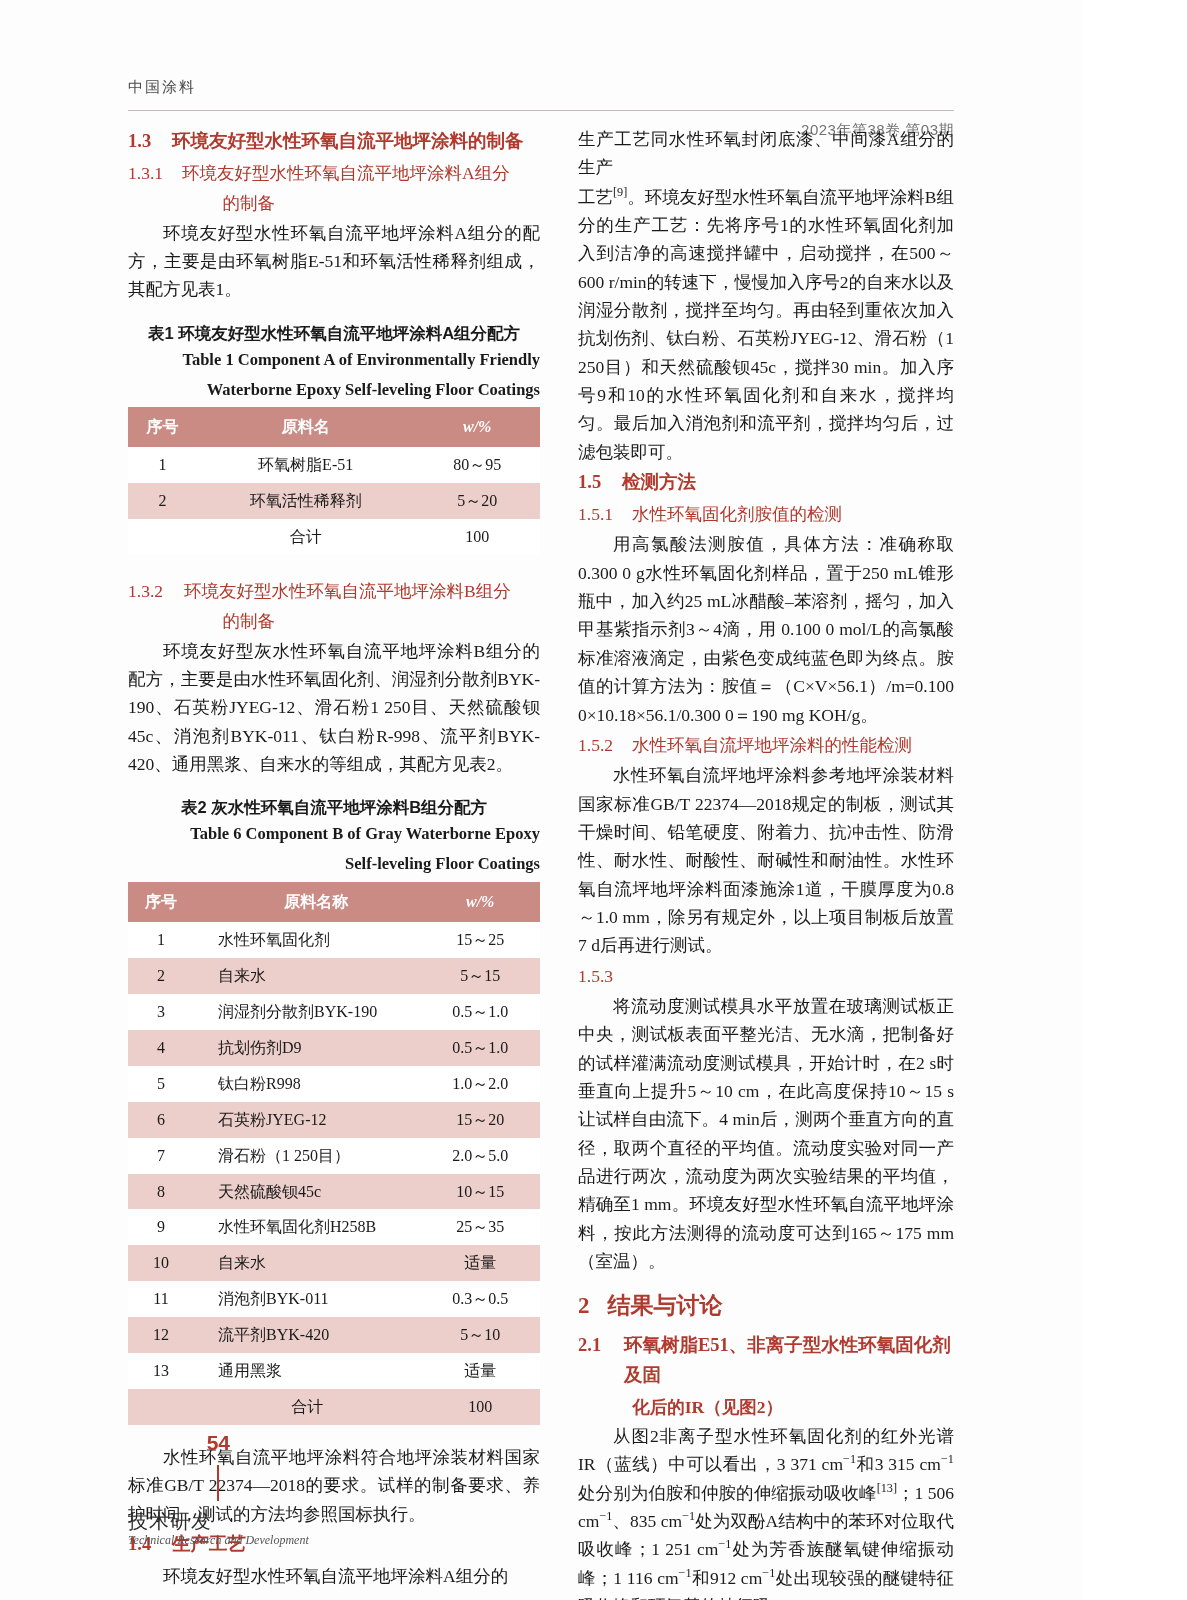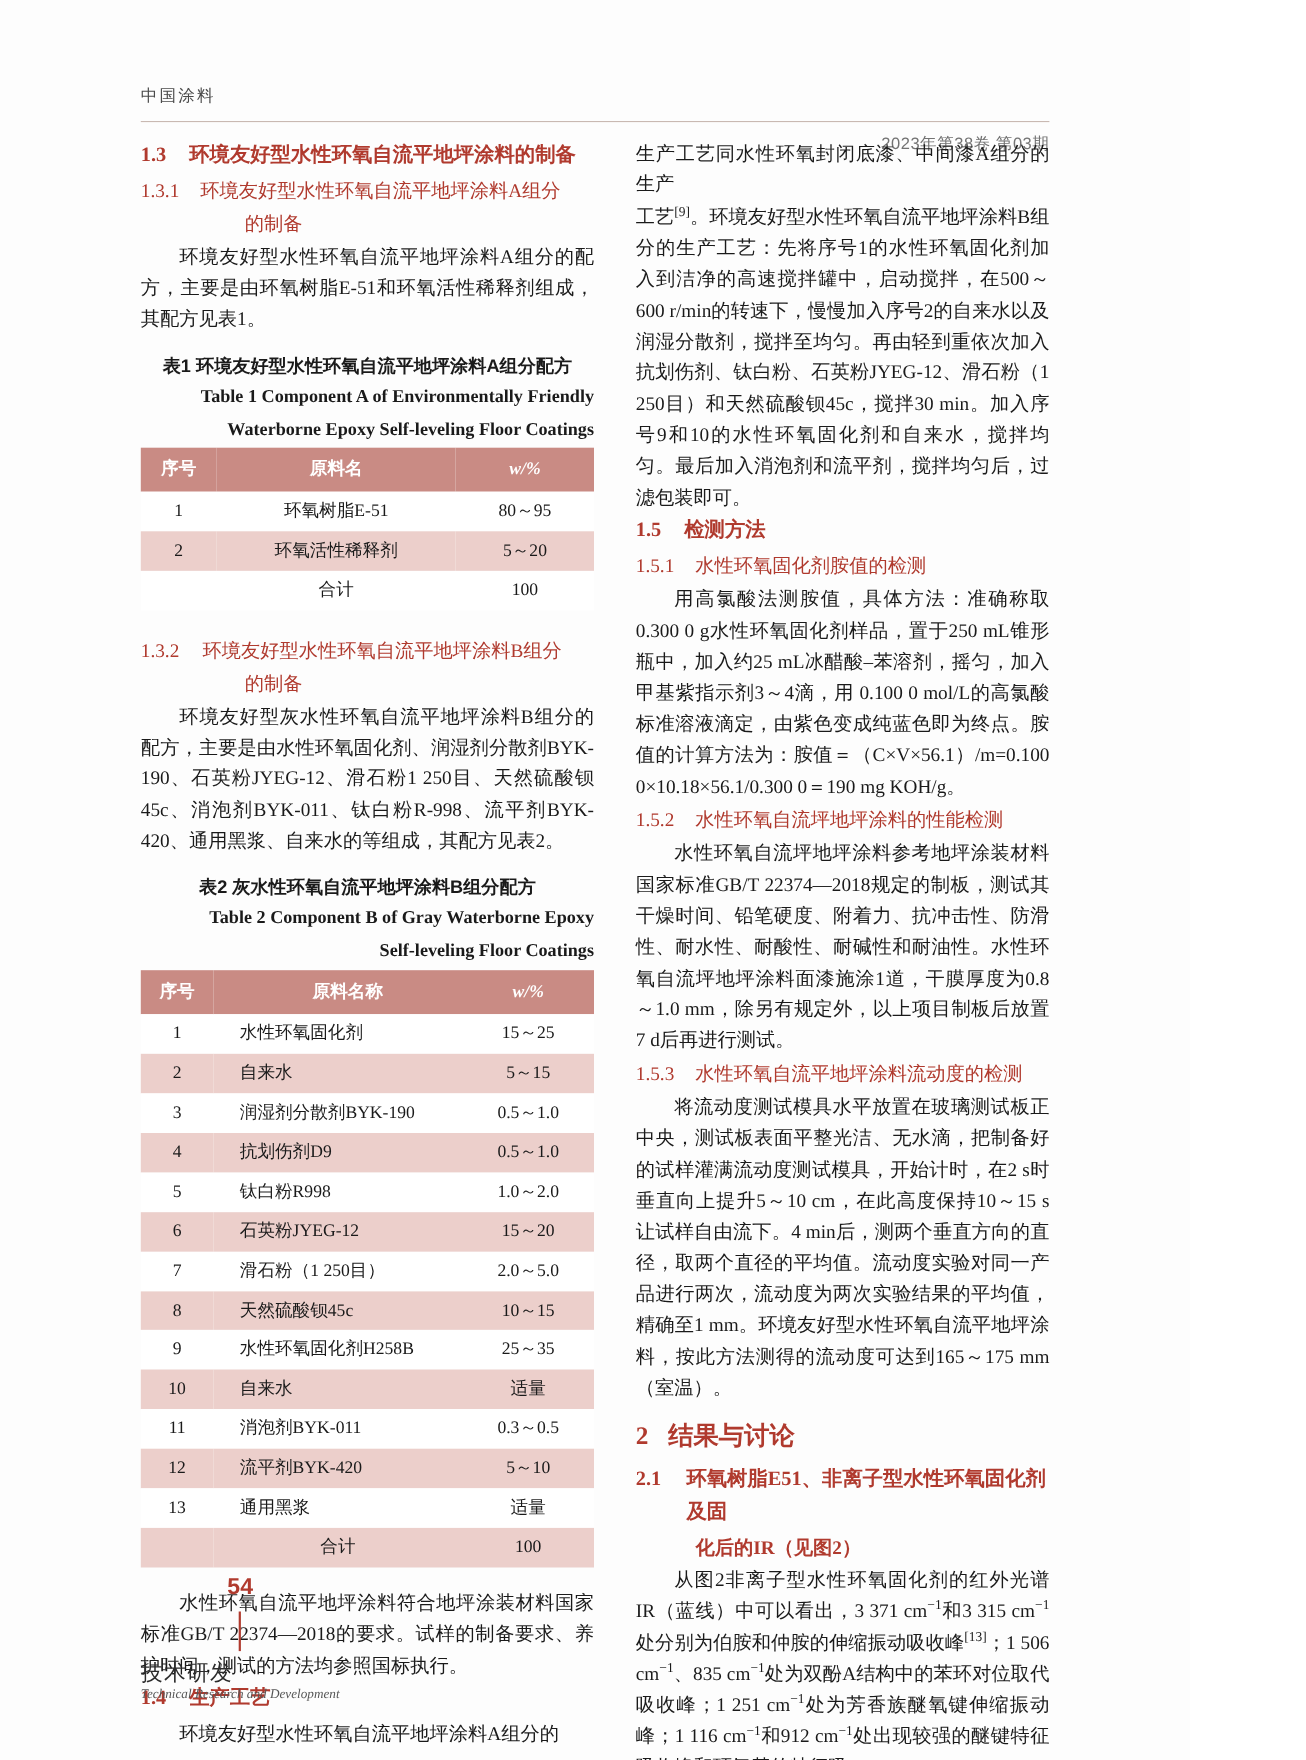--- a/index.html
+++ b/index.html
@@ -247,21 +247,21 @@
       <div class="h-sub" style="margin-top:22px;gap:14px;">
         <span class="num">1.3.2</span>
         <span class="txt">环境友好型水性环氧自流平地坪涂料B组分</span>
       </div>
       <p style="text-indent:5.4em; color:#b03a2e;">的制备</p>
 
       <p class="indent">环境友好型灰水性环氧自流平地坪涂料B组分的配方，主要是由水性环氧固化剂、润湿剂分散剂BYK-190、石英粉JYEG-12、滑石粉1 250目、天然硫酸钡45c、消泡剂BYK-011、钛白粉R-998、流平剂BYK-420、通用黑浆、自来水的等组成，其配方见表2。</p>
 
       <div class="tbl-wrap">
         <div class="tbl-title">表2   灰水性环氧自流平地坪涂料B组分配方</div>
-        <div class="tbl-title-en">Table 2   Component B of Gray Waterborne Epoxy</div>
+        <div class="tbl-title-en">Table 6   Component B of Gray Waterborne Epoxy</div>
         <div class="tbl-title-en">Self-leveling Floor Coatings</div>
         <table class="t2">
           <tbody>
               <tr class="head">
             <td class="c-no">序号</td>
             <td class="c-name" style="text-align:center;">原料名称</td>
             <td class="c-val ital">w/%</td>
           </tr>
           <tr class="plain">
             <td>1</td>
@@ -366,21 +366,20 @@
 
       <div class="h-sub">
         <span class="num">1.5.2</span>
         <span class="txt">水性环氧自流坪地坪涂料的性能检测</span>
       </div>
 
       <p class="indent">水性环氧自流坪地坪涂料参考地坪涂装材料国家标准GB/T 22374—2018规定的制板，测试其干燥时间、铅笔硬度、附着力、抗冲击性、防滑性、耐水性、耐酸性、耐碱性和耐油性。水性环氧自流坪地坪涂料面漆施涂1道，干膜厚度为0.8～1.0 mm，除另有规定外，以上项目制板后放置7 d后再进行测试。</p>
 
       <div class="h-sub">
         <span class="num">1.5.3</span>
-        <span class="txt">水性环氧自流平地坪涂料流动度的检测</span>
       </div>
 
       <p class="indent">将流动度测试模具水平放置在玻璃测试板正中央，测试板表面平整光洁、无水滴，把制备好的试样灌满流动度测试模具，开始计时，在2 s时垂直向上提升5～10 cm，在此高度保持10～15 s让试样自由流下。4 min后，测两个垂直方向的直径，取两个直径的平均值。流动度实验对同一产品进行两次，流动度为两次实验结果的平均值，精确至1 mm。环境友好型水性环氧自流平地坪涂料，按此方法测得的流动度可达到165～175 mm（室温）。</p>
 
       <div class="h-big">
         <span>2</span>
         <span>结果与讨论</span>
       </div>
 
       <div class="h-mid">

